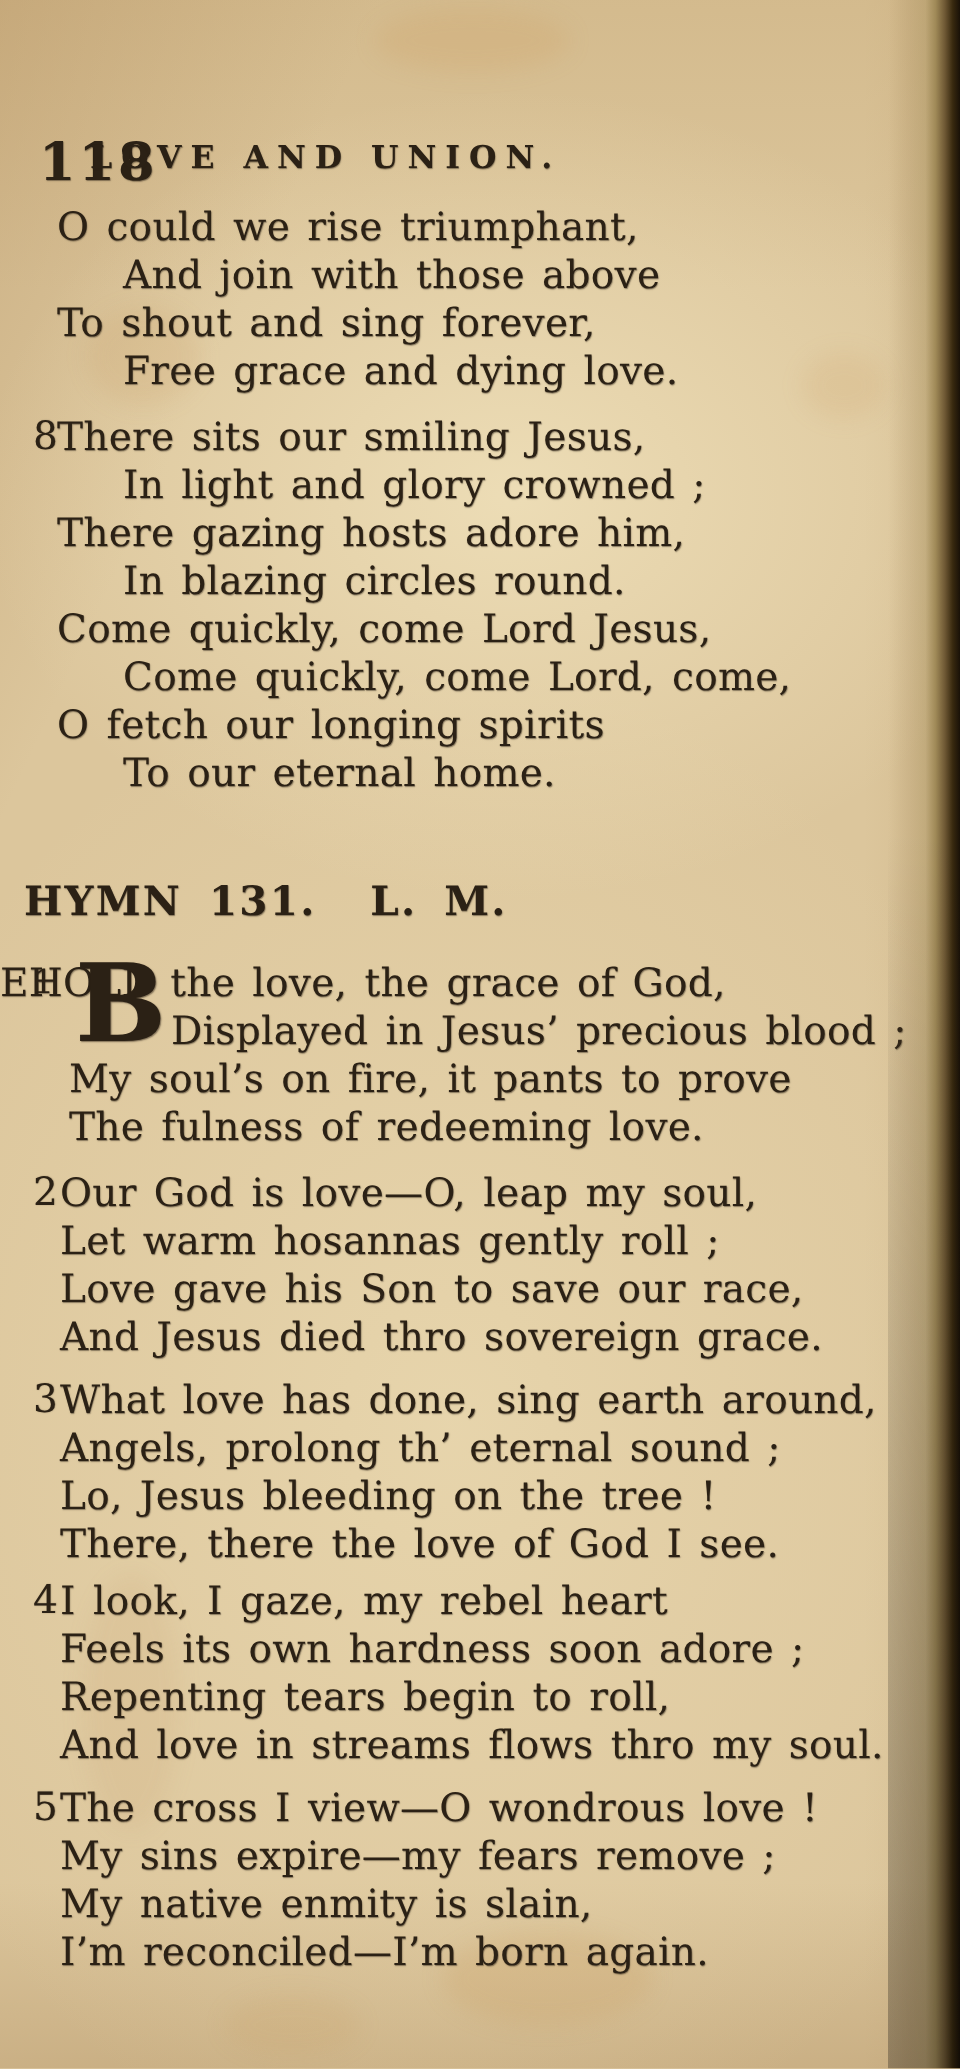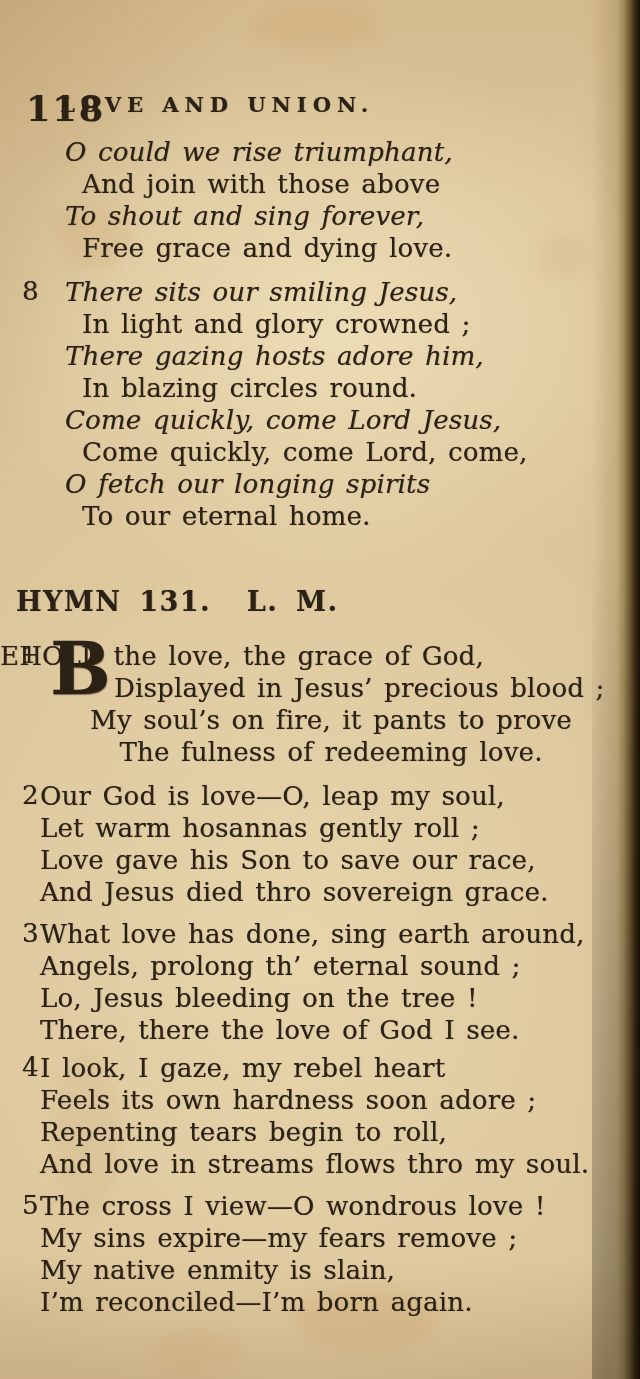--- a/index.html
+++ b/index.html
@@ -40,33 +40,33 @@
     background:linear-gradient(to bottom, rgba(0,0,0,0) 40%, rgba(0,0,0,0.28) 100%);
   }
   
   .ink{color:#2b2115;text-shadow:0.4px 0.4px 0.8px rgba(43,33,21,0.5);}
   .header{position:absolute;top:88px;left:0;width:614px;height:36px;}
   .pagenum{position:absolute;left:26px;top:0;font-size:35px;font-weight:bold;letter-spacing:2px;}
   .running-title{position:absolute;left:60px;right:60px;top:4px;text-align:left;
     font-size:21px;font-weight:bold;letter-spacing:6px;white-space:pre;}
   .stanza{position:absolute;left:0;width:616px;font-size:26px;letter-spacing:0.2px;word-spacing:3px;}
   .line{line-height:32px;white-space:pre;}
-  .ia{padding-left:65px;font-style:italic;}
+  .ia{padding-left:38px;}
   .ib{padding-left:82px;}
   .vs .line{padding-left:40px;}
   .vnum{position:absolute;left:22px;top:0;font-size:26px;}
   .hymn-heading{position:absolute;top:586px;left:0;width:614px;
     font-size:27px;font-weight:bold;letter-spacing:1.5px;word-spacing:7px;white-space:pre;margin-left:16px;}
   
   .v1 .vnum{left:22px;top:3px;font-size:22px;}
   .dropcap{position:absolute;left:50px;top:1px;font-size:72px;line-height:56px;font-weight:bold;
     color:#2b2115;text-shadow:0.6px 0.6px 1px rgba(43,33,21,0.55);}
   .l1a{}
   .l1b{padding-left:114px;}
-  .l1c{padding-left:46px;text-align:center;}
+  .l1c{padding-left:46px;}
 </style>
 </head>
 <body>
 
 <div class="paper"></div>
 <div class="stain s1"></div>
 <div class="stain s2"></div>
 <div class="stain s3"></div>
 <div class="stain s4"></div>
 <div class="stain s5"></div>

